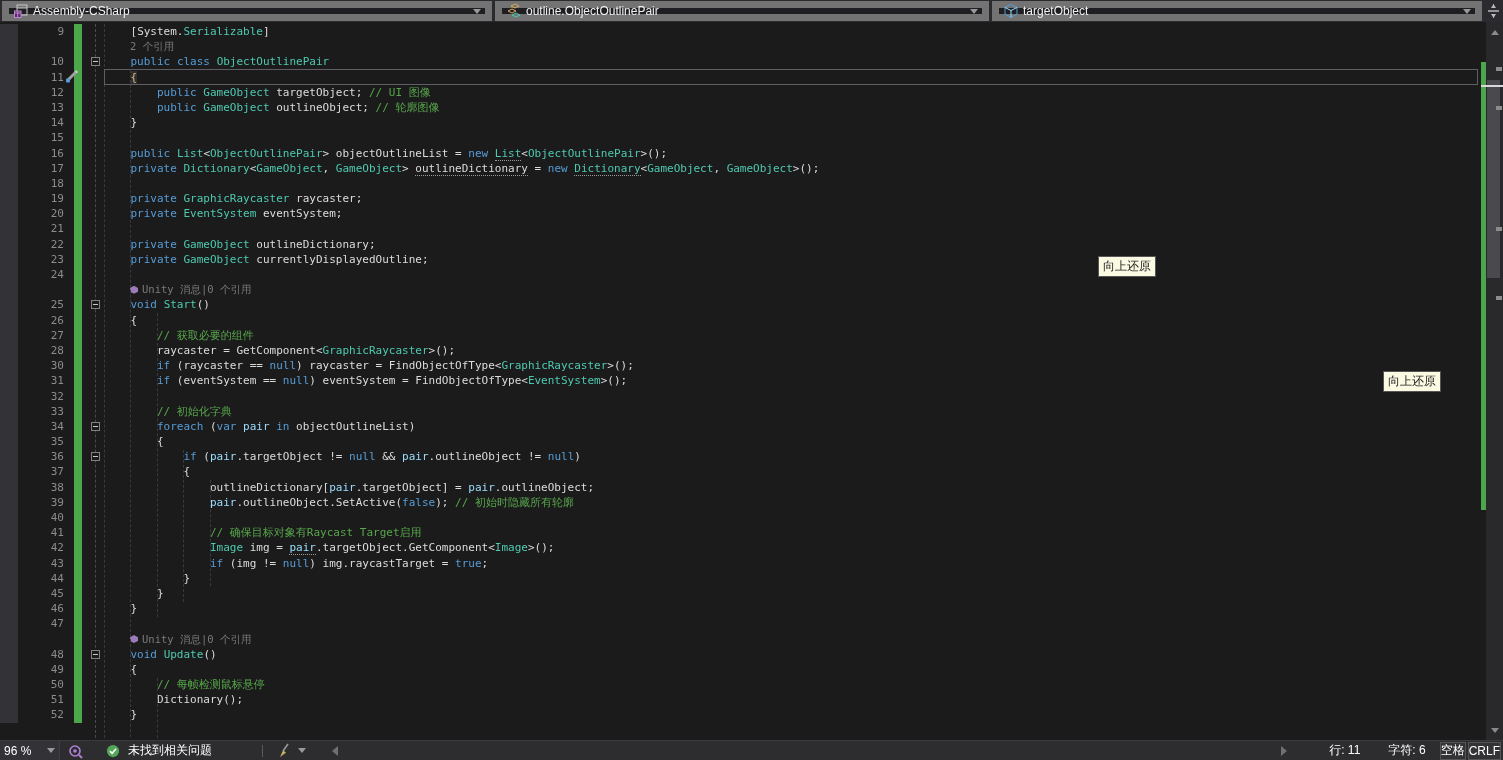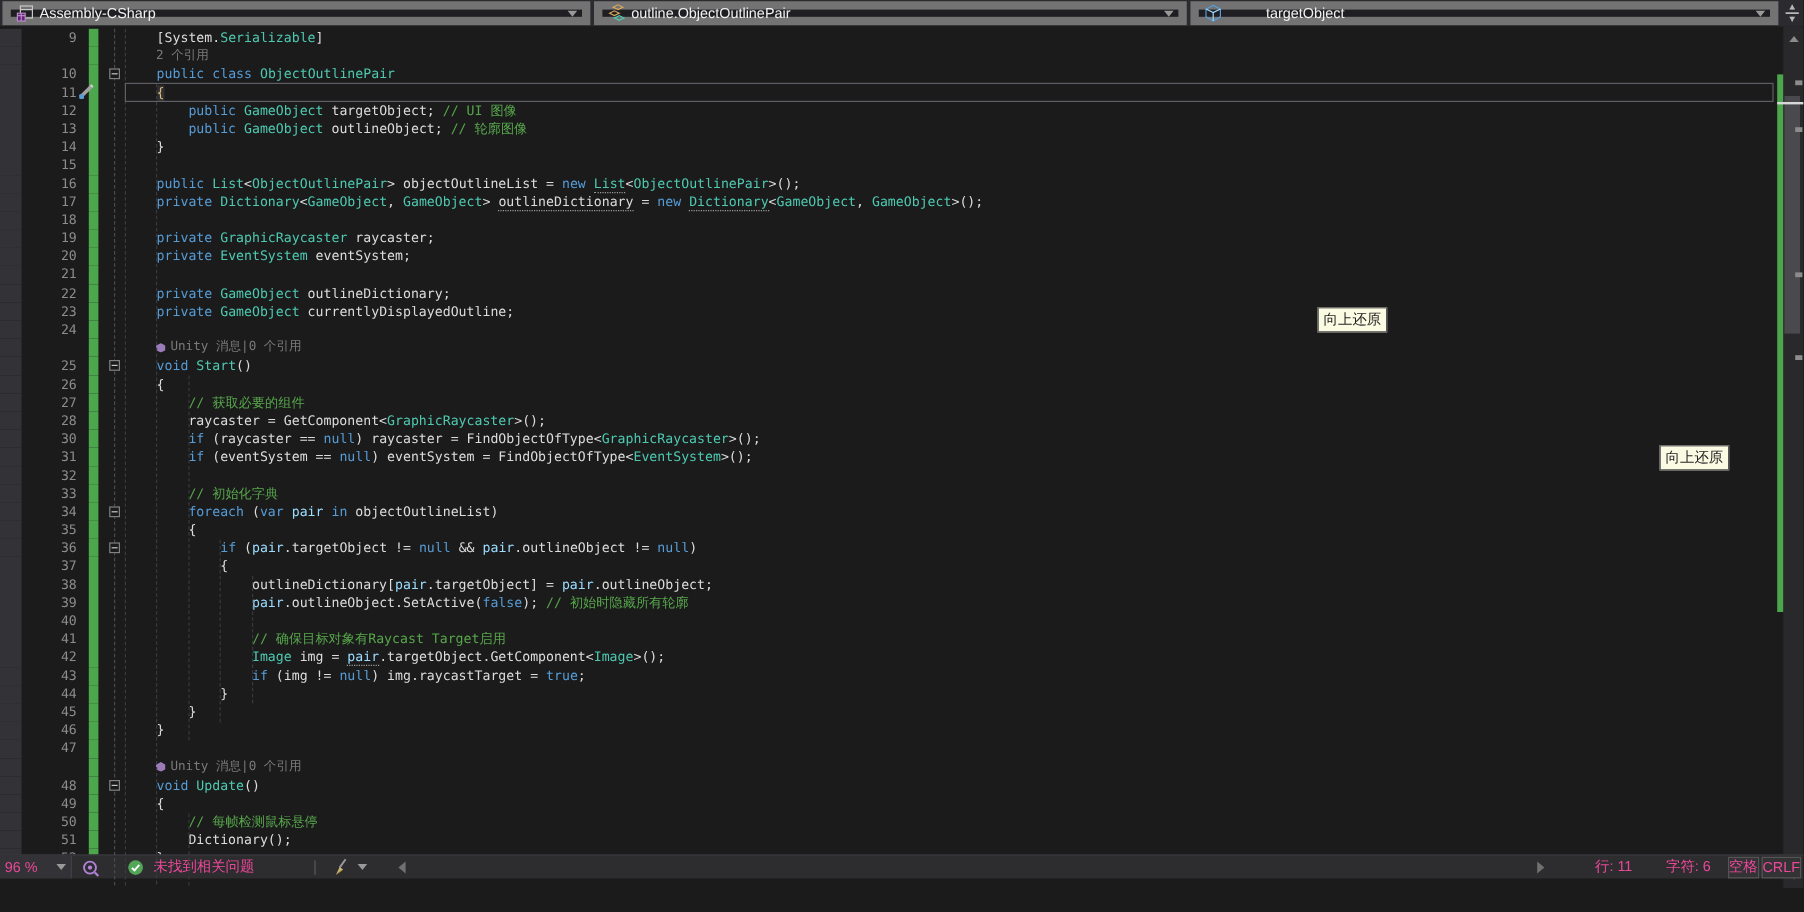--- a/index.html
+++ b/index.html
@@ -11,21 +11,21 @@
   .navbar { position:absolute; top:0; left:0; width:1503px; height:22px;
             background:#2B2B2F; display:flex; align-items:stretch; }
   .nav-dd { display:flex; align-items:center; background:#1F1F23; border:7px solid #737373;
             margin:1px 1px 1px 2px; padding:0 4px; color:#F1F1F1; font-size:12px; }
   .nav-dd .dd-label { flex:1; white-space:nowrap; overflow:hidden; }
   .dd-arrow { width:0; height:0; border-left:4px solid transparent; border-right:4px solid transparent;
               border-top:5px solid #999; margin-left:6px; }
   .nav-icon { width:16px; height:16px; margin-right:4px; flex:none; }
   .dd-project { width:490px; }
   .dd-type    { width:494px; }
-  .dd-member  { width:490px;gap:32px; }
+  .dd-member  { width:490px; }
   .split-btn { width:20px; display:flex; align-items:center; justify-content:center; }
 
   
   .editor { position:absolute; top:22px; left:0; width:1481px; height:718px;
             background:#1B1B1C; overflow:hidden; padding-top:2px; }
   .row { display:flex; height:15.2px; line-height:15.2px; }
   .m-bp   { width:18px; background:#333337; flex:none; }
   .m-num  { width:56px; flex:none; text-align:right; padding-right:10px;
             color:#8C8C8C; font-family:"DejaVu Sans Mono", monospace; font-size:11px; }
   .m-chg  { width:8px;  flex:none; background:#4CA64C; }
@@ -69,23 +69,23 @@
                background:#4CA64C; z-index:6; }
   .vscroll { position:absolute; left:1486px; top:22px; width:17px; height:718px; background:#29292C; }
   .v-arrow { position:absolute; left:0; width:17px; height:16px; display:flex; align-items:center; justify-content:center; }
   .tri-up   { width:0; height:0; border-left:4px solid transparent; border-right:4px solid transparent; border-bottom:5px solid #8A8A8A; }
   .tri-down { width:0; height:0; border-left:4px solid transparent; border-right:4px solid transparent; border-top:5px solid #8A8A8A; }
   .v-thumb { position:absolute; left:1px; top:58px; width:13px; height:198px; background:#4A4A4E; }
   .caret-mark { position:absolute; left:1481px; top:85px; width:22px; height:2px; background:#D8D8D8; z-index:7; }
   .sb-mark { position:absolute; left:1496px; width:6px; height:4px; background:#8C8C8C; z-index:7; }
 
   
-  .statusbar { position:absolute; left:0; top:712px; width:1503px; height:20px;
+  .statusbar { position:absolute; left:0; top:740px; width:1503px; height:20px;
                background:#2D2D30; border-top:1px solid #3A3A3E; display:flex; align-items:center;
-               color:#ec4899; font-size:12px; }
+               color:#ffffff; font-size:12px; }
   .zoom-ctl { width:60px; height:100%; display:flex; align-items:center; padding:0 4px;
               background:#333337; border-right:1px solid #3F3F46; }
   .zoom-ctl .dd-arrow { margin-left:auto; }
   .sb-icon { width:18px; height:16px; margin-left:6px; flex:none; }
   .health { display:flex; align-items:center; margin-left:22px; }
   .health-ic { width:14px; height:14px; margin-right:8px; }
   .sb-div { width:1px; height:12px; background:#5A5A5A; margin:0 14px 0 50px; }
   .broom-wrap { display:flex; align-items:center; }
   .broom-wrap .dd-arrow { margin-left:4px; }
   .h-left  { margin-left:26px; width:0; height:0; border-top:5px solid transparent; border-bottom:5px solid transparent; border-right:6px solid #707070; }

